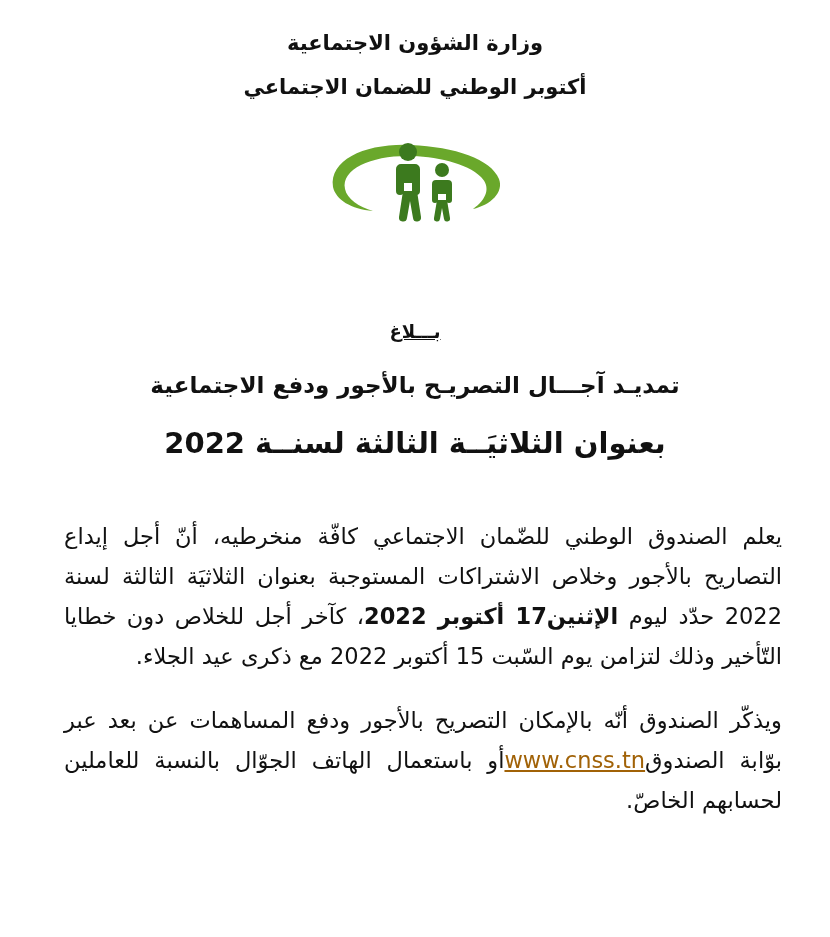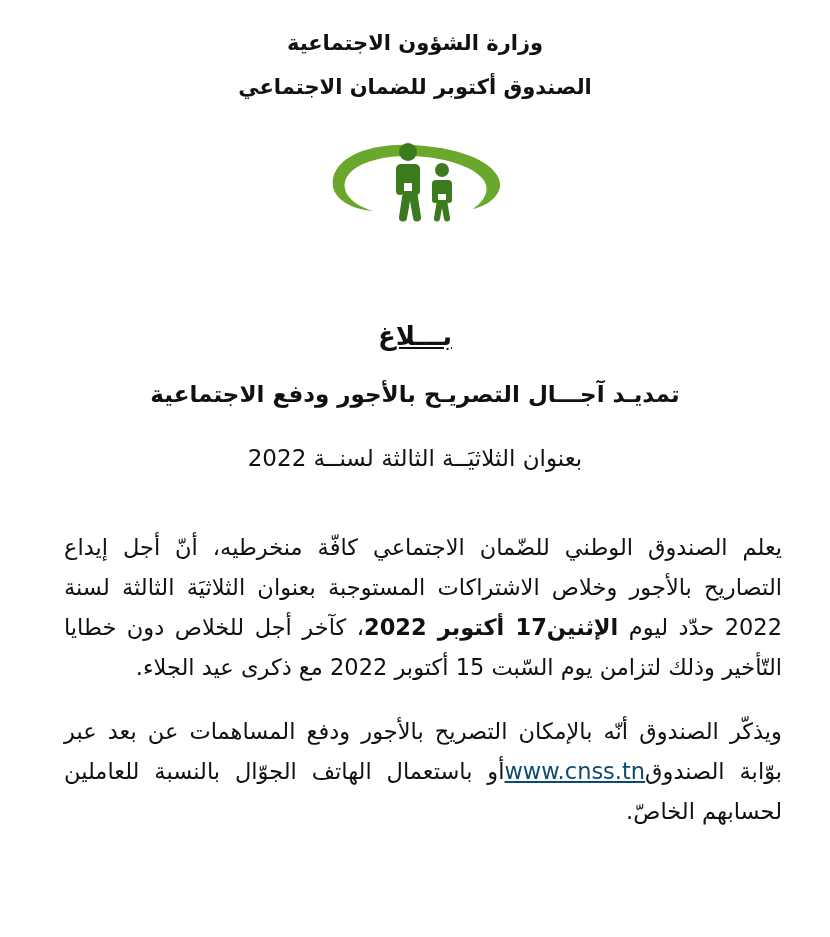--- a/index.html
+++ b/index.html
@@ -43,36 +43,36 @@
     display: flex;
     justify-content: center;
     align-items: center;
     height: 110px;
   }
   .title-block {
     text-align: center;
     margin-top: 86px;
   }
   .notice-word {
-    font-size: 26px;
+    font-size: 18px;
     font-weight: bold;
     letter-spacing: 2px;
     color: #111;
     text-decoration: underline;
   }
   .subtitle-1 {
     font-size: 23px;
     font-weight: bold;
     margin-top: 30px;
     color: #111;
   }
   .subtitle-2 {
-    font-size: 23px;
-    font-weight: normal;
-    margin-top: 38px;
+    font-size: 29px;
+    font-weight: bold;
+    margin-top: 28px;
     color: #111;
   }
   .body-block {
     margin-top: 56px;
     padding: 0 8px;
   }
   .para {
     font-size: 22.5px;
     line-height: 1.78;
     text-align: justify;
@@ -80,36 +80,36 @@
     color: #111;
     margin: 0 0 24px 16px;
   }
   .para.last {
     margin-bottom: 0;
   }
   .bold-inline {
     font-weight: bold;
   }
   .link {
-    color: #0c4a6e;
+    color: #a16207;
     text-decoration: underline;
     direction: ltr;
     unicode-bidi: embed;
     display: inline-block;
   }
   svg { display: block; }
 </style>
 </head>
 <body>
 
 <div class="page">
 
   <div class="header-block">
     <div class="ministry-line">وزارة الشؤون الاجتماعية</div>
-    <div class="fund-line">الصندوق أكتوبر للضمان الاجتماعي</div>
+    <div class="fund-line">أكتوبر الوطني للضمان الاجتماعي</div>
 
     <div class="logo-wrap">
       <span>
         <svg width="200" height="110" viewBox="0 0 200 110" xmlns="http://www.w3.org/2000/svg" aria-hidden="true">
 
           <path d="M18 62 C14 34, 52 18, 96 20 C140 22, 176 34, 184 54 C189 67, 176 80, 158 84 C172 74, 176 62, 166 52 C152 38, 120 31, 92 31 C56 31, 26 44, 30 64 C32 74, 44 82, 58 86 C36 84, 21 75, 18 62 Z" fill="#6aa82b"></path>
 
           <circle cx="93" cy="27" r="9" fill="#3c7a1e"></circle>
           <path d="M86 39 h14 a5 5 0 0 1 5 5 v22 a4 4 0 0 1 -8 0 v-8 h-8 v8 a4 4 0 0 1 -8 0 v-22 a5 5 0 0 1 5 -5 z" fill="#3c7a1e"></path>
           <path d="M88 66 l-4 26 a4 4 0 0 0 8 1 l3 -17 l3 17 a4 4 0 0 0 8 -1 l-4 -26 z" fill="#3c7a1e"></path>

